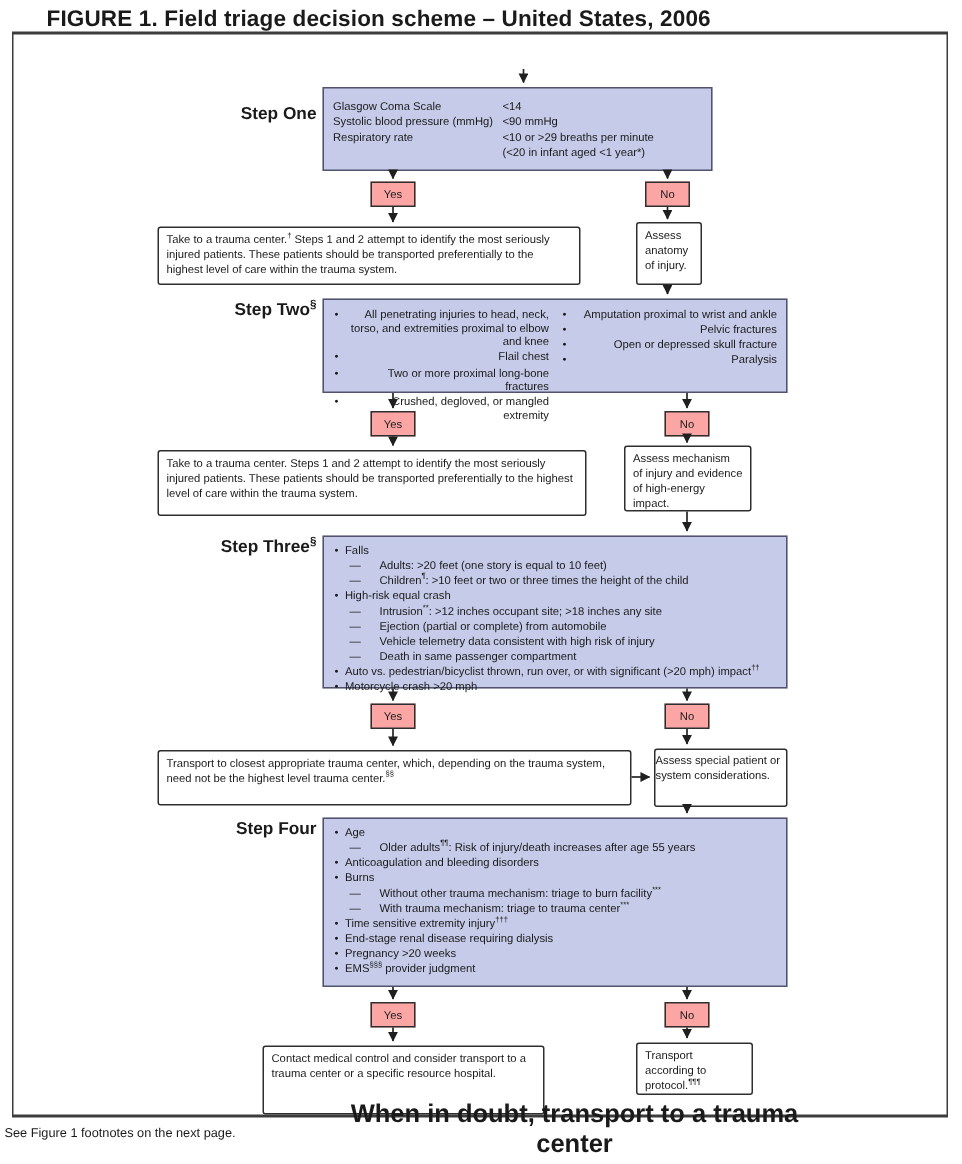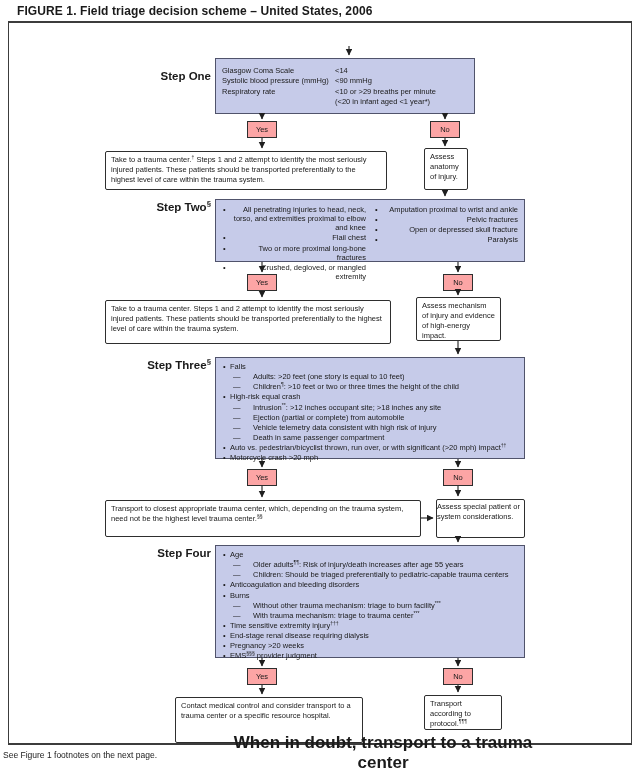--- a/index.html
+++ b/index.html
@@ -1,20 +1,20 @@
 <!DOCTYPE html>
 <html><head>
 <meta charset="utf-8">
 <style>
   html,body { margin:0; padding:0; background:#ffffff; }
   .page {
     position:relative; width:641px; height:776px; background:#ffffff;
     font-family:"Liberation Sans", sans-serif; color:#1a1a1a; overflow:hidden;
   }
-  .fig-title { position:absolute; left:1px; top:4px; font-size:12px; font-weight:bold; letter-spacing:0.1px;padding-left:16px; }
+  .fig-title { position:absolute; left:15px; top:4px; font-size:15px; font-weight:bold; letter-spacing:0.1px;padding-left:16px; }
   .border-frame { position:absolute; left:8px; top:21px; width:624px; height:724px; border:1px solid #3c3c3c; border-top-width:2px; border-bottom-width:2px; box-sizing:border-box; }
   .start-box {
     position:absolute; left:243px; top:25px; width:213px; height:20px;
     background:#1b6fb5; border:1px solid #0f4e83; border-radius:4px;
     color:#ffffff; font-size:8.5px; font-weight:bold;
     display:flex; align-items:center; justify-content:center; box-sizing:border-box;
   }
   .step-label { position:absolute; font-size:11.5px; font-weight:bold; text-align:right; }
   .step-box {
     position:absolute; background:#c6cbe9; border:1.5px solid #50536b;
@@ -119,21 +119,20 @@
   <div class="yn-box" style="left:443px; top:469px;">No</div>
 
   <div class="out-box" style="left:105px; top:500px; width:316px; height:37px;">Transport to closest appropriate trauma center, which, depending on the trauma system, need not be the highest level trauma center.<sup>§§</sup></div>
   <div class="out-box" style="left:436px; top:499px; width:89px; height:39px; padding:2px 0;">Assess special patient or system considerations.</div>
 
   <div class="step-label" style="left:90px; top:547px; width:121px;">Step Four</div>
   <div class="step-box" style="left:215px; top:545px; width:310px; height:113px;">
     <div class="list">
       <div class="li-main">Age</div>
       <div class="li-sub">Older adults<sup>¶¶</sup>: Risk of injury/death increases after age 55 years</div>
-      <div class="li-sub">Children: Should be triaged preferentially to pediatric-capable trauma centers</div>
       <div class="li-main">Anticoagulation and bleeding disorders</div>
       <div class="li-main">Burns</div>
       <div class="li-sub">Without other trauma mechanism: triage to burn facility<sup>***</sup></div>
       <div class="li-sub">With trauma mechanism: triage to trauma center<sup>***</sup></div>
       <div class="li-main">Time sensitive extremity injury<sup>†††</sup></div>
       <div class="li-main">End-stage renal disease requiring dialysis</div>
       <div class="li-main">Pregnancy &gt;20 weeks</div>
       <div class="li-main">EMS<sup>§§§</sup> provider judgment</div>
     </div>
   </div>

